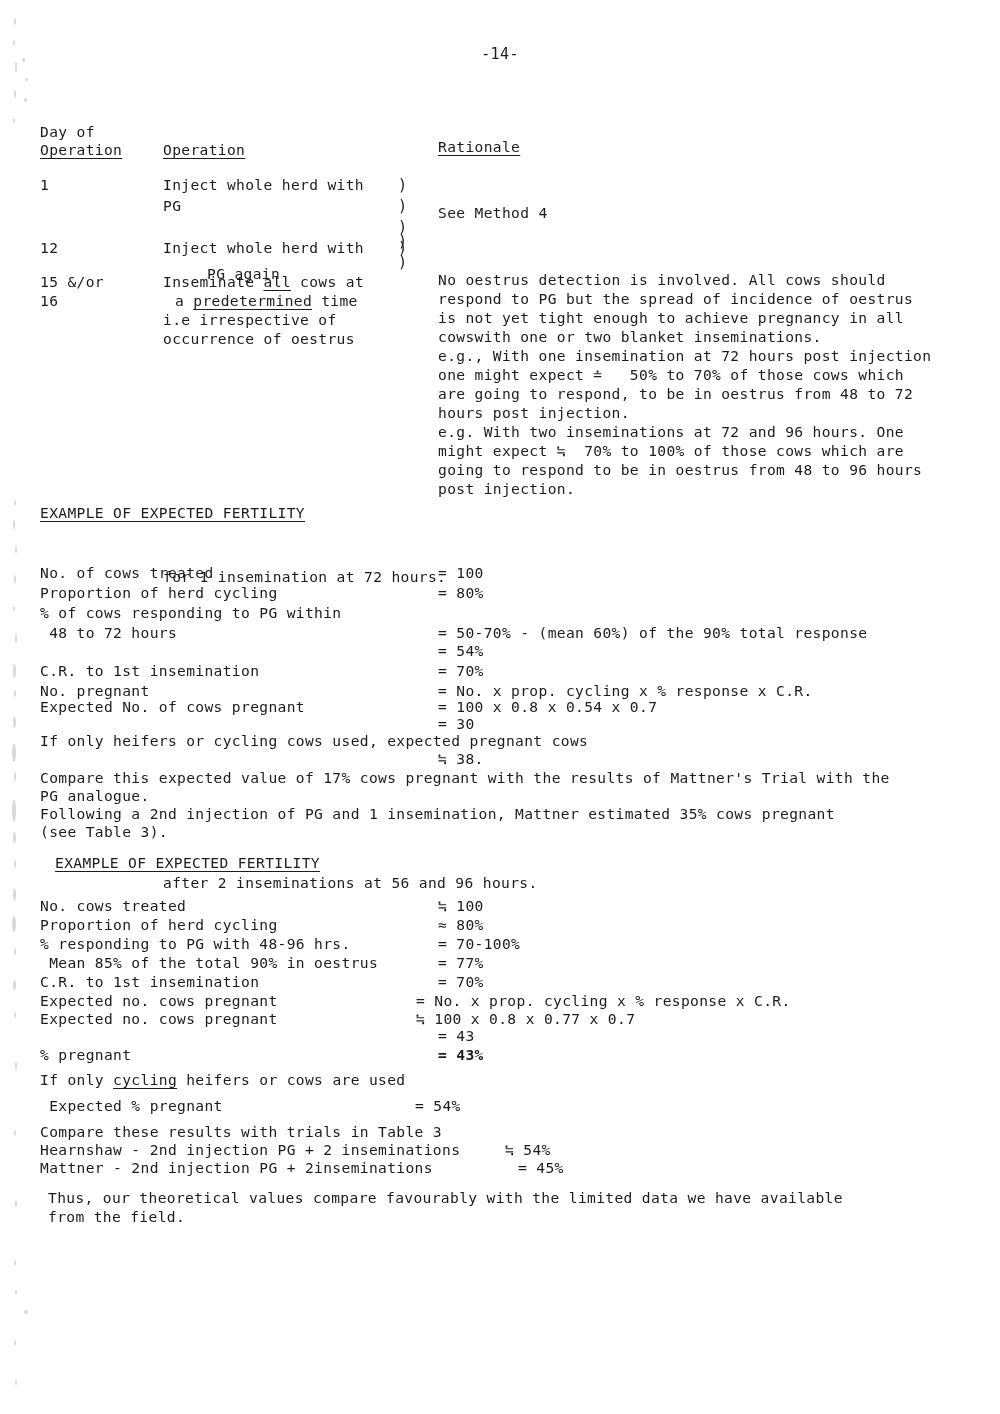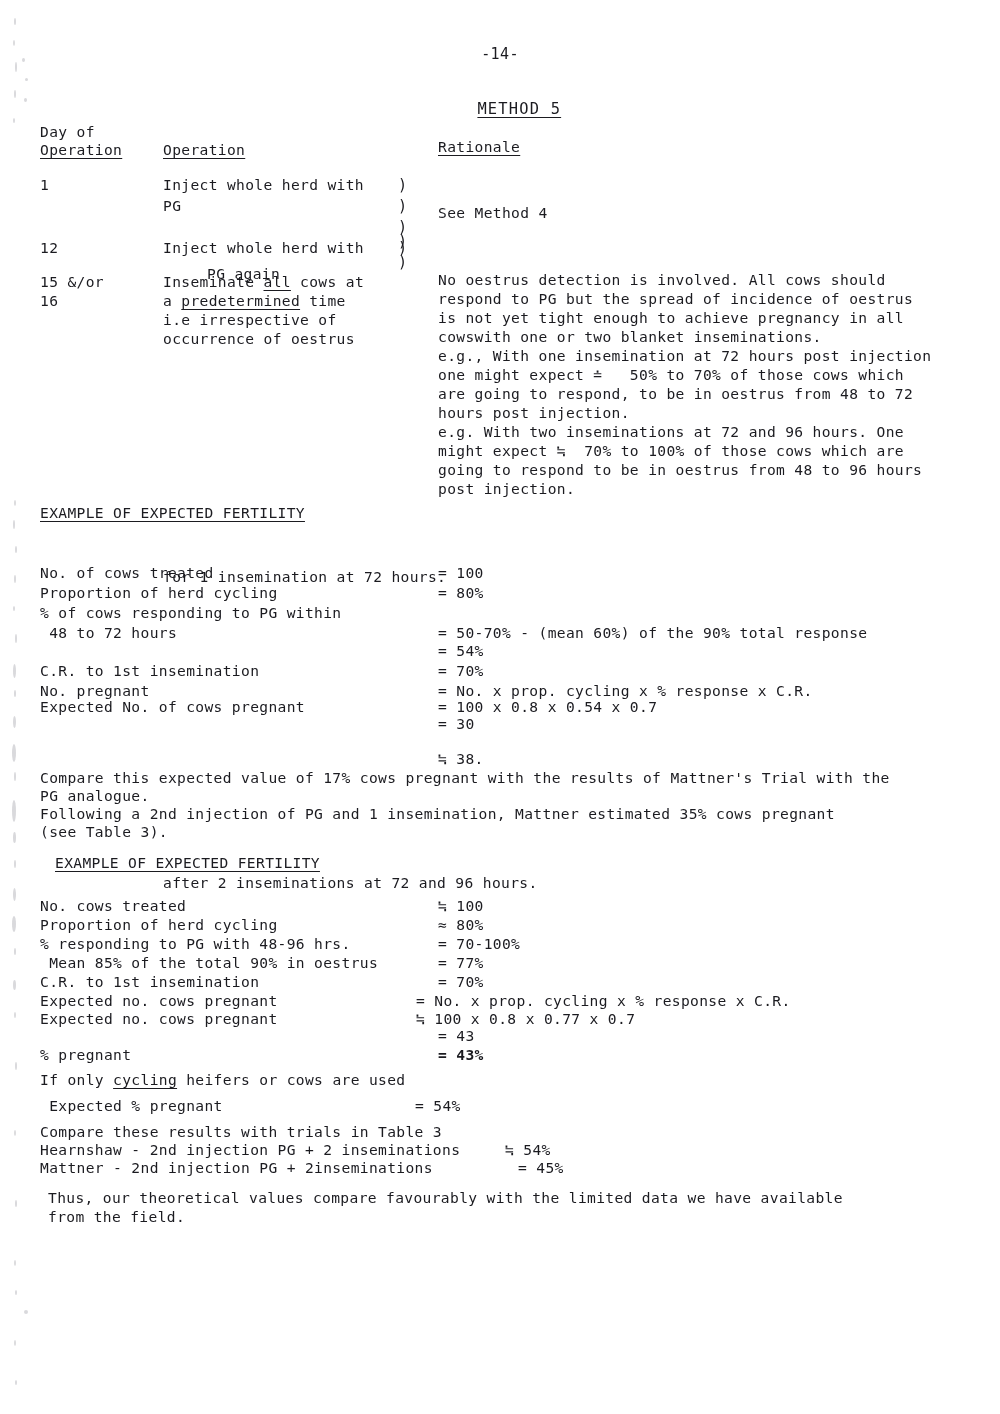--- a/index.html
+++ b/index.html
@@ -110,23 +110,20 @@
     <div class="dust" style="left:15px;  top:1200px;width:2px; height:7px;"></div>
     <div class="dust" style="left:14px;  top:1260px;width:2px; height:6px;"></div>
     <div class="dust" style="left:15px;  top:1290px;width:2px; height:5px;"></div>
     <div class="dust" style="left:24px;  top:1310px;width:4px; height:4px;"></div>
     <div class="dust" style="left:14px;  top:1340px;width:2px; height:6px;"></div>
     <div class="dust" style="left:15px;  top:1380px;width:2px; height:5px;"></div>
   </div>
 
   <div class="tw center-line" style="top:44px; left:0; font-size:15px;">-14-</div>
 
-  <div class="center-line" style="top:80px; left:0;">
-    <span class="tw u" style="position:static; font-size:15.4px; letter-spacing:1.2px;">METHOD 5</span>
-  </div>
 
   <div class="tw col-day" style="top:122px;">Day of</div>
   <div class="tw col-day u" style="top:140px;">Operation</div>
   <div class="tw col-op u" style="top:140px;">Operation</div>
   <div class="tw col-rat u" style="top:137px;text-align:center;">Rationale</div>
 
   <div class="tw col-day" style="top:175px;">1</div>
   <div class="tw col-op" style="top:175px;">Inject whole herd with</div>
   <div class="tw col-op" style="top:196px;">PG</div>
 
@@ -140,21 +137,21 @@
   <div class="tw col-rat" style="top:203px;">See Method 4</div>
 
   <div class="tw col-day" style="top:238px;">12</div>
   <div class="tw col-op" style="top:238px;">Inject whole herd with</div>
   <div class="tw col-op" style="top:264px;margin-left:44px;">PG again</div>
 
   <div class="tw col-day" style="top:272px;">15 &amp;/or</div>
   <div class="tw col-day" style="top:291px;">16</div>
 
   <div class="tw col-op" style="top:272px;">Inseminate <span class="u">all</span> cows at</div>
-  <div class="tw col-op" style="top:291px;">a <span class="u">predetermined</span> time</div>
+  <div class="tw col-op" style="top:291px;margin-left:12px;">a <span class="u">predetermined</span> time</div>
   <div class="tw col-op" style="top:310px;">i.e irrespective of</div>
   <div class="tw col-op" style="top:329px;">occurrence of oestrus</div>
 
   <div class="tw col-rat" style="top:270px;">No oestrus detection is involved. All cows should</div>
   <div class="tw col-rat" style="top:289px;">respond to PG but the spread of incidence of oestrus</div>
   <div class="tw col-rat" style="top:308px;">is not yet tight enough to achieve pregnancy in all</div>
   <div class="tw col-rat" style="top:327px;">cowswith one or two blanket inseminations.</div>
   <div class="tw col-rat" style="top:346px;">e.g., With one insemination at 72 hours post injection</div>
   <div class="tw col-rat" style="top:365px;">one might expect ≐   50% to 70% of those cows which</div>
   <div class="tw col-rat" style="top:384px;">are going to respond, to be in oestrus from 48 to 72</div>
@@ -184,29 +181,30 @@
   <div class="tw res" style="top:661px;">= 70%</div>
 
   <div class="tw" style="top:681px; left:40px;">No. pregnant</div>
   <div class="tw res" style="top:681px;">= No. x prop. cycling x % response x C.R.</div>
 
   <div class="tw" style="top:697px; left:40px;">Expected No. of cows pregnant</div>
   <div class="tw res" style="top:697px;">= 100 x 0.8 x 0.54 x 0.7</div>
 
   <div class="tw res" style="top:714px;">= 30</div>
 
+  <div class="tw" style="top:731px; left:40px;">If only heifers or cycling cows used, expected pregnant cows</div>
   <div class="tw" style="top:749px; left:438px;">≒ 38.</div>
 
   <div class="tw" style="top:768px; left:40px;">Compare this expected value of 17% cows pregnant with the results of Mattner's Trial with the</div>
   <div class="tw" style="top:786px; left:40px;">PG analogue.</div>
   <div class="tw" style="top:804px; left:40px;">Following a 2nd injection of PG and 1 insemination, Mattner estimated 35% cows pregnant</div>
   <div class="tw" style="top:822px; left:40px;">(see Table 3).</div>
 
   <div class="tw u" style="top:853px; left:55px;">EXAMPLE OF EXPECTED FERTILITY</div>
-  <div class="tw" style="top:873px; left:163px;">after 2 inseminations at 72 and 96 hours.</div>
+  <div class="tw" style="top:873px; left:163px;">after 2 inseminations at 56 and 96 hours.</div>
 
   <div class="tw" style="top:896px; left:40px;">No. cows treated</div>
   <div class="tw res" style="top:896px;">≒ 100</div>
 
   <div class="tw" style="top:915px; left:40px;">Proportion of herd cycling</div>
   <div class="tw res" style="top:915px;">≈ 80%</div>
 
   <div class="tw" style="top:934px; left:40px;">% responding to PG with 48-96 hrs.</div>
   <div class="tw res" style="top:934px;">= 70-100%</div>
 

